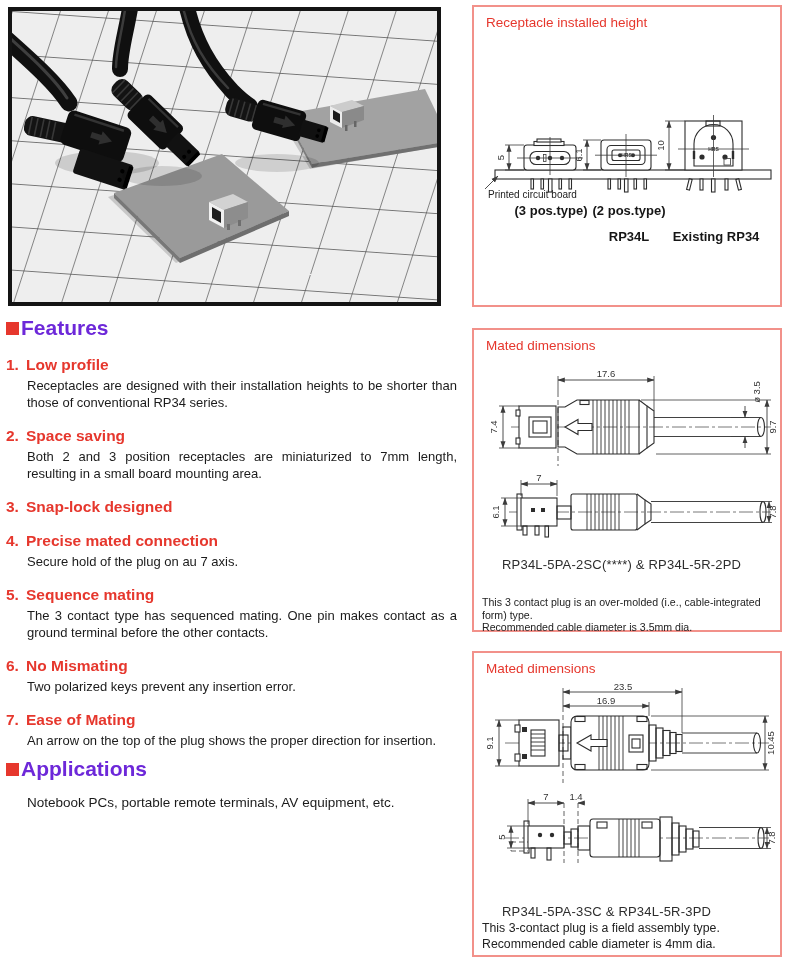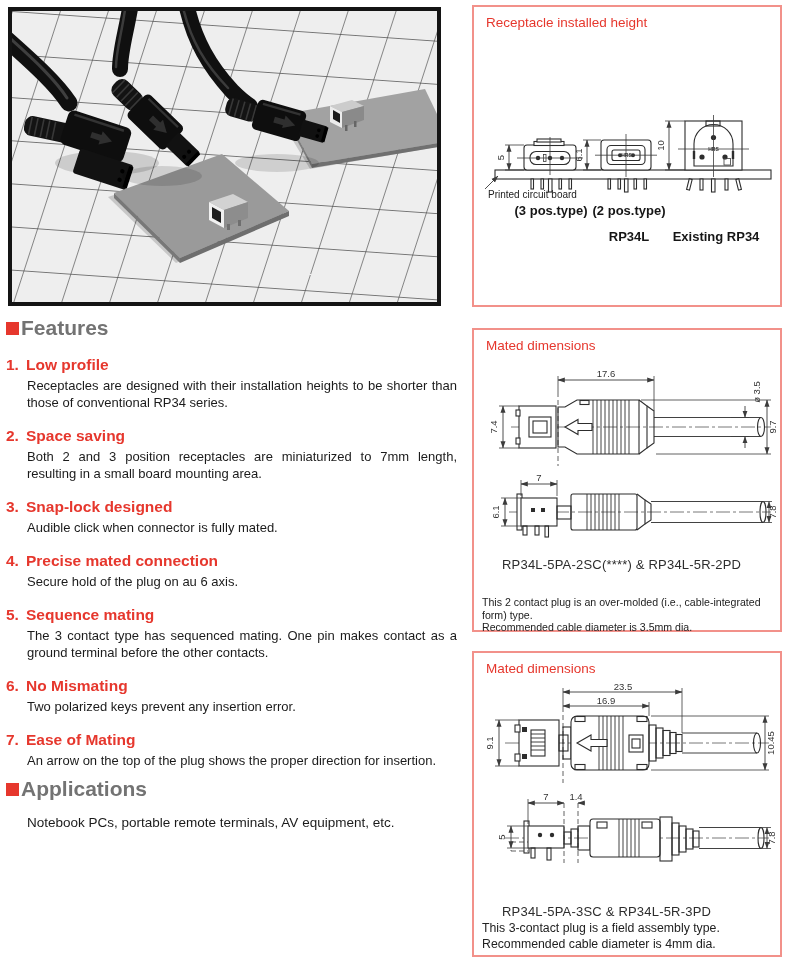--- a/index.html
+++ b/index.html
@@ -2,21 +2,21 @@
 <html><head>
 <meta charset="utf-8">
 <style>
   html,body{margin:0;padding:0;background:#fff;}
   #page{position:relative;width:787px;height:963px;background:#fff;overflow:hidden;
         font-family:"Liberation Sans",sans-serif;color:#1b1b1b;}
   
   .photo-frame{position:absolute;left:8px;top:7px;width:425px;height:291px;border:4px solid #141414;background:#ededed;}
   
   .left-col{position:absolute;left:6px;top:316px;width:452px;}
-  .sec-h{display:flex;align-items:center;font-size:21px;font-weight:bold;color:#737373;margin:0 0 2px 0;}
+  .sec-h{display:flex;align-items:center;font-size:21px;font-weight:bold;color:#6d28d9;margin:0 0 2px 0;}
   .sq{display:inline-block;width:13px;height:13px;background:#e6372d;margin-right:2px;}
   .feat{margin-top:16px;}
   .feat-h{font-size:15.5px;font-weight:bold;color:#e6372d;margin:0 0 3px 0;}
   .feat-h .num{display:inline-block;min-width:20px;}
   .feat-b{font-size:13px;line-height:17px;margin:0 0 0 21px;width:430px;text-align:justify;color:#1b1b1b;}
   .apps{margin-top:8px;}
   .apps-b{font-size:13.5px;margin:14px 0 0 21px;}
   
   .rbox{position:absolute;left:472px;width:310px;border:2px solid #f2918a;background:#fff;box-sizing:border-box;padding-left:33px;}
   #box1{top:5px;height:302px;}
@@ -162,25 +162,24 @@
     <div class="feat">
       <h3 class="feat-h"><span class="num">1.</span><span>Low profile</span></h3>
       <p class="feat-b">Receptacles are designed with their installation heights to be shorter than those of conventional RP34 series.</p>
     </div>
     <div class="feat">
       <h3 class="feat-h"><span class="num">2.</span><span>Space saving</span></h3>
       <p class="feat-b">Both 2 and 3 position receptacles are miniaturized to 7mm length, resulting in a small board mounting area.</p>
     </div>
     <div class="feat">
       <h3 class="feat-h"><span class="num">3.</span><span>Snap-lock designed</span></h3>
-      <p class="feat-b">Audible click when connector is fully mated.</p>
     </div>
     <div class="feat">
       <h3 class="feat-h"><span class="num">4.</span><span>Precise mated connection</span></h3>
-      <p class="feat-b">Secure hold of the plug on au 6 axis.</p>
+      <p class="feat-b">Secure hold of the plug on au 7 axis.</p>
     </div>
     <div class="feat">
       <h3 class="feat-h"><span class="num">5.</span><span>Sequence mating</span></h3>
       <p class="feat-b">The 3 contact type has sequenced mating. One pin makes contact as a ground terminal before the other contacts.</p>
     </div>
     <div class="feat">
       <h3 class="feat-h"><span class="num">6.</span><span>No Mismating</span></h3>
       <p class="feat-b">Two polarized keys prevent any insertion error.</p>
     </div>
     <div class="feat">
@@ -383,21 +382,21 @@
         <line x1="26" y1="134" x2="26" y2="162" class="dim" marker-start="url(#ar2)" marker-end="url(#ar2)"></line>
         <text class="dt" text-anchor="middle" transform="translate(20,148) rotate(-90)">6.1</text>
         <line x1="284" y1="137.5" x2="293" y2="137.5" class="thin"></line>
         <line x1="284" y1="158.5" x2="293" y2="158.5" class="thin"></line>
         <line x1="290" y1="137.5" x2="290" y2="158.5" class="dim" marker-start="url(#ar2)" marker-end="url(#ar2)"></line>
         <text class="dt" text-anchor="middle" transform="translate(297,148) rotate(-90)">7.8</text>
       </g>
     </svg>
     <div class="caption">RP34L-5PA-2SC(****) &amp; RP34L-5R-2PD</div>
     <div class="note">
-      <div>This 2 contact plug is an over-molded (i.e., cable-integrated form) type.</div>
+      <div>This 3 contact plug is an over-molded (i.e., cable-integrated form) type.</div>
       <div>Recommended cable diameter is 3.5mm dia.</div>
     </div>
   </div>
 
   <div class="rbox" id="box3">
     <div class="title">Mated dimensions</div>
     <svg style="top:30px" width="298" height="202" viewBox="0 0 298 202">
       <defs>
         <marker id="ar3" viewBox="0 0 10 10" refX="9.5" refY="5" markerWidth="8" markerHeight="8" orient="auto-start-reverse">
           <path d="M0,1.5L10,5L0,8.5z" fill="#3b3b3b"></path>

